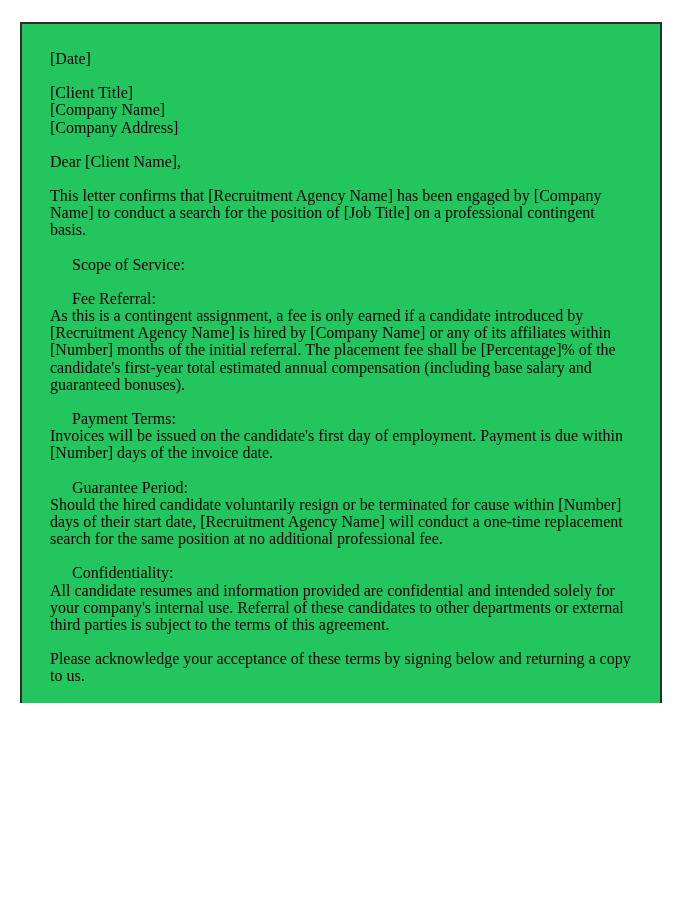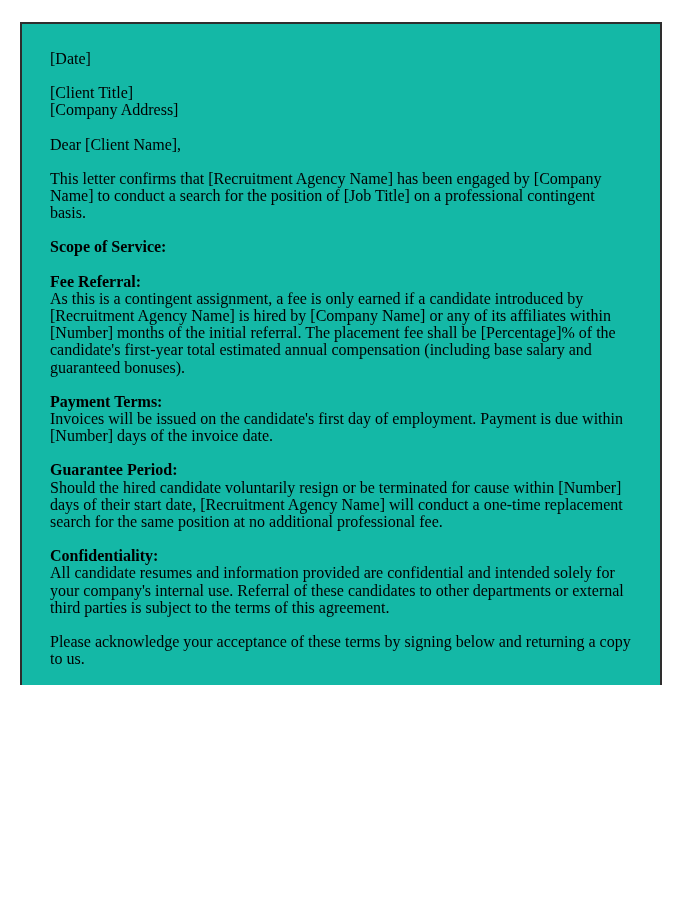--- a/index.html
+++ b/index.html
@@ -17,55 +17,57 @@
   }
   .page {
     position: absolute;
     left: 20px;
     top: 22px;
     width: 642px;
     box-sizing: border-box;
     border: 2px solid #2e2e2e;
     border-bottom: none;
     padding: 26px 28px 2px 28px;
-    background: #14b8a6;
+    background: #22c55e;
   }
   .doc {
     font-size: 16px;
     line-height: 17.2px;
     letter-spacing: 0;
   }
   .block {
     margin: 0 0 17px 0;
   }
   .block:last-child {
     margin-bottom: 16px;
   }
   .line {
     margin: 0;
   }
   .section-heading {
-    font-weight: bold;
+    font-weight: normal;
+    margin-left: 22px;
   }
   p.body-text {
     margin: 0;
   }
 </style>
 </head>
 <body>
 
 <div class="page">
   <div class="doc">
 
     <div class="block">
       <p class="line">[Date]</p>
     </div>
 
     <div class="block">
       <p class="line">[Client Title]</p>
+      <p class="line">[Company Name]</p>
       <p class="line">[Company Address]</p>
     </div>
 
 
     <div class="block">
       <p class="line">Dear [Client Name],</p>
     </div>
 
     <div class="block">
       <p class="body-text">This letter confirms that [Recruitment Agency Name] has been engaged by [Company Name] to conduct a search for the position of [Job Title] on a professional contingent basis.</p>

